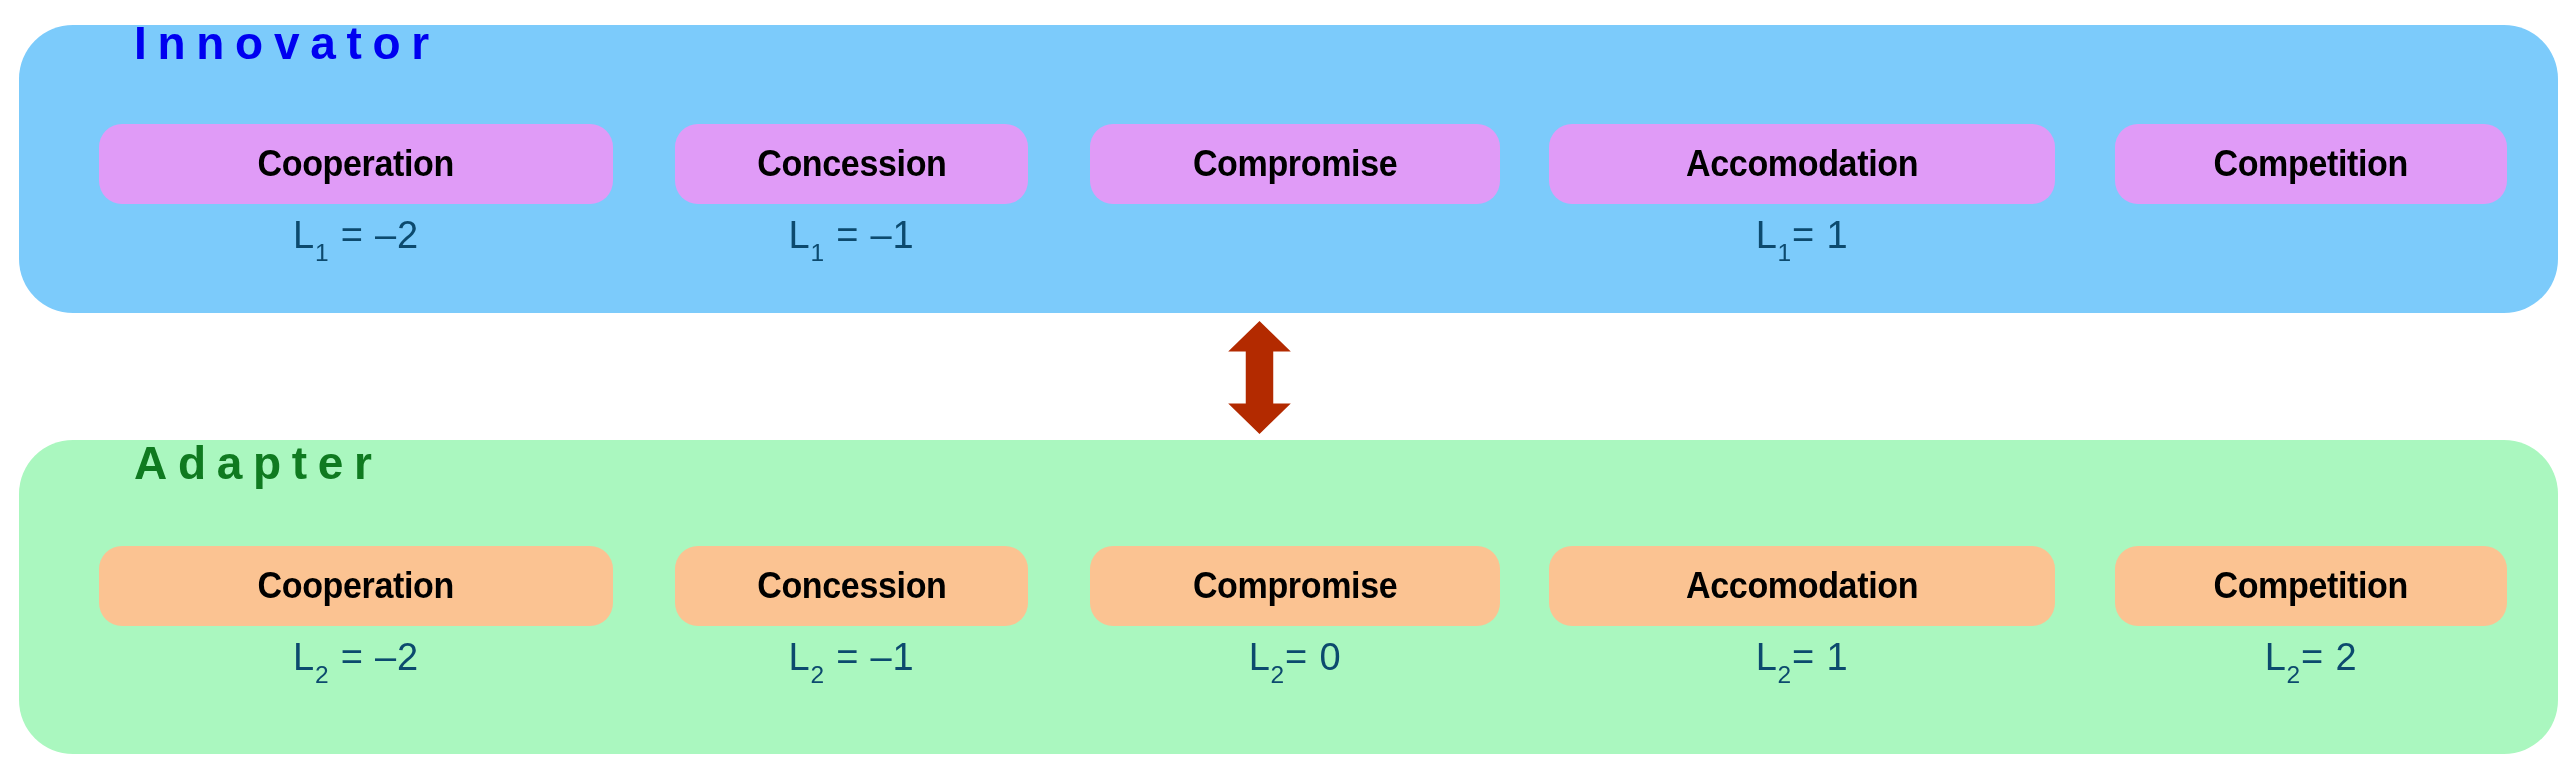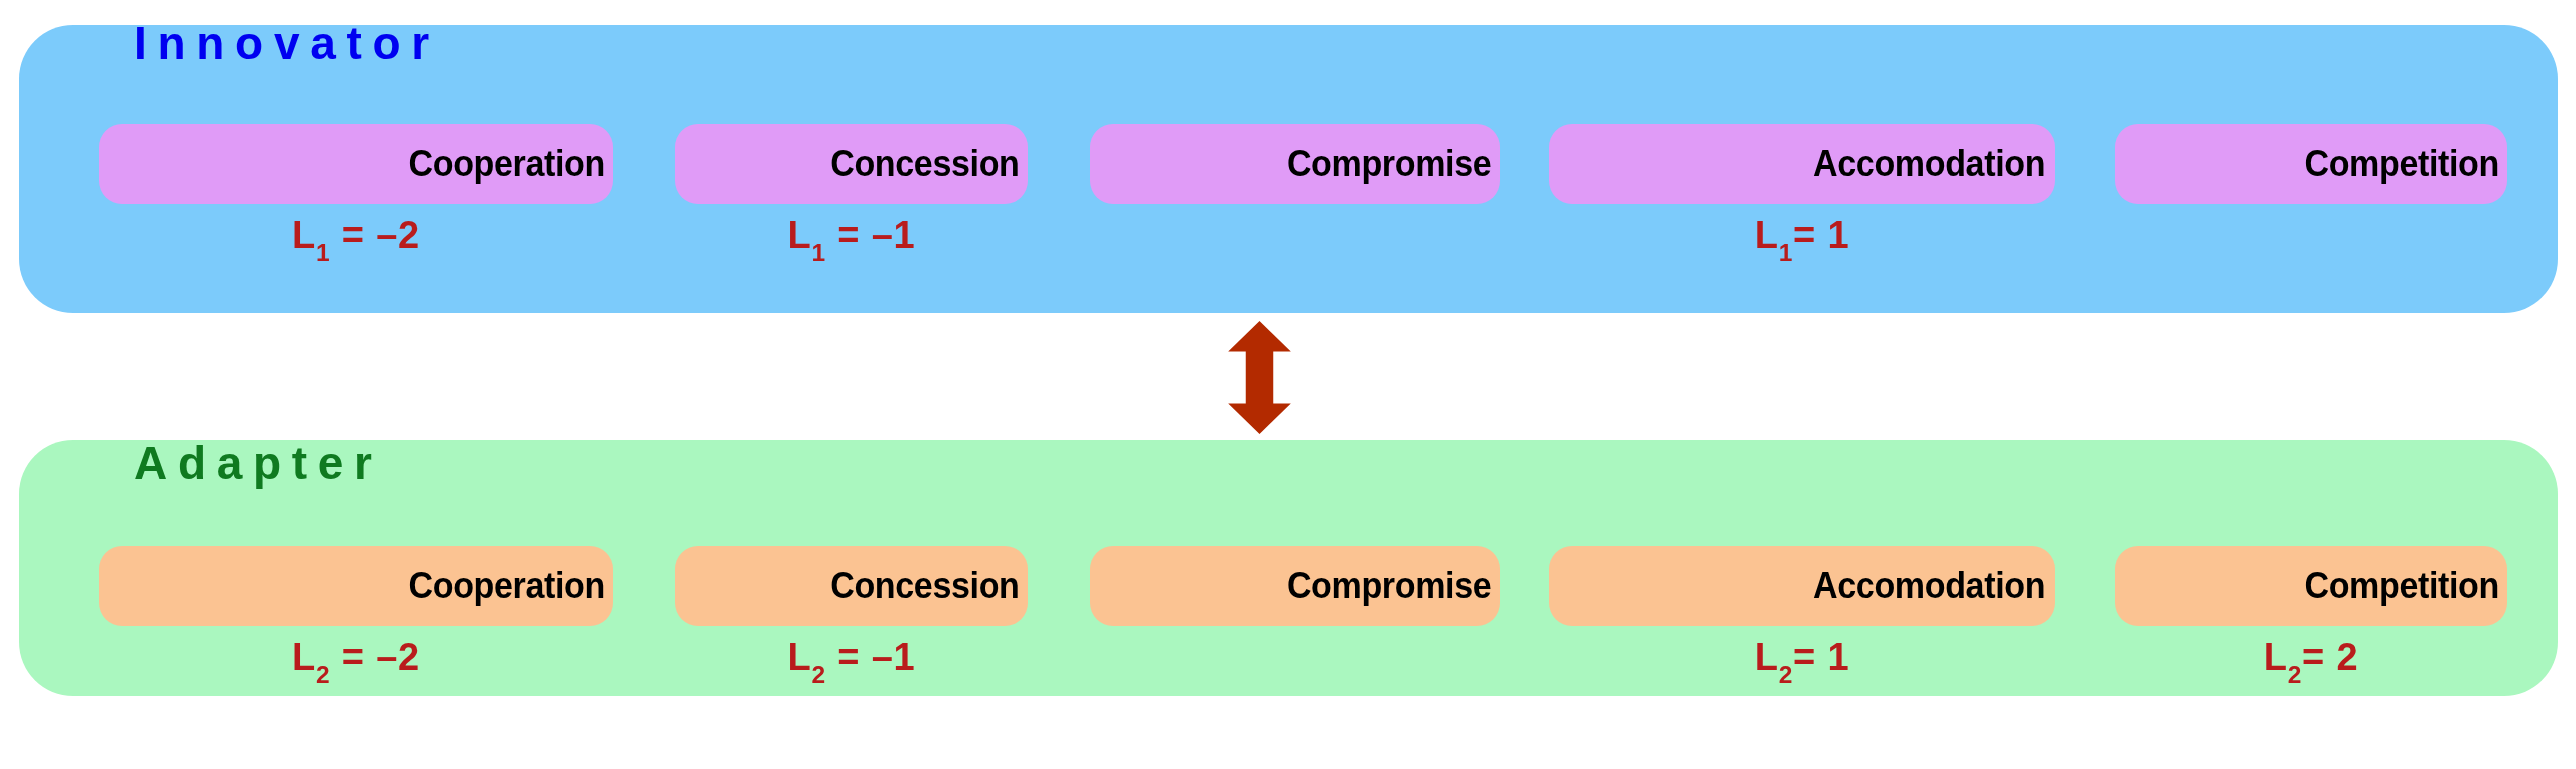--- a/index.html
+++ b/index.html
@@ -29,21 +29,21 @@
     left: 19px;
     top: 24.5px;
     width: 2539px;
     height: 288px;
     background: #7ccbfb;
   }
   .panel.adapter {
     left: 19px;
     top: 440px;
     width: 2539px;
-    height: 256px;
+    height: 314px;
     background: #aaf7bf;
   }
 
   
   .panel-title {
     position: absolute;
     left: 115px;
     top: 0px;
     font-size: 46px;
     font-weight: bold;
@@ -75,42 +75,41 @@
     text-align: center;
   }
 
   .pill {
     box-sizing: border-box;
     width: 100%;
     height: 80px;
     border-radius: 23px;
     display: flex;
     align-items: center;
-    justify-content: flex-end;
+    justify-content: center;
   }
   .panel.innovator .pill { background: #e09bf7; }
   .panel.adapter  .pill { background: #fbc392; }
 
   .pill-label {
     font-size: 37px;
     font-weight: bold;
     color: #000000;
     white-space: nowrap;
     letter-spacing: -0.4px;
     transform: scaleX(0.92);
   }
 
   .level {
     margin-top: 12.2px;
     font-size: 38px;
-    color: #b91c1c;
+    color: #0c4a6e;
     white-space: nowrap;
     line-height: 1;
     letter-spacing: 0.8px;
-    font-weight: bold;
   }
   .level .sub {
     font-size: 24.5px;
     vertical-align: sub;
     position: relative;
     top: 4.6px;
   }
 
   
   .double-arrow {
@@ -178,20 +177,21 @@
         <div class="cell" style="left: 656px; width: 353px;">
           <div class="pill" style="background: rgb(251, 195, 146);">
             <span class="pill-label">Concession</span>
           </div>
           <div class="level"><span>L</span><span class="sub">2</span><span> = –1</span></div>
         </div>
         <div class="cell" style="left: 1071px; width: 410px;">
           <div class="pill" style="background: rgb(251, 195, 146);">
             <span class="pill-label">Compromise</span>
           </div>
+          <div class="level"><span>L</span><span class="sub">2</span><span>=  0</span></div>
         </div>
         <div class="cell" style="left: 1530px; width: 506px;">
           <div class="pill" style="background: rgb(251, 195, 146);">
             <span class="pill-label">Accomodation</span>
           </div>
           <div class="level"><span>L</span><span class="sub">2</span><span>= 1</span></div>
         </div>
         <div class="cell" style="left: 2096px; width: 392px;">
           <div class="pill" style="background: rgb(251, 195, 146);">
             <span class="pill-label">Competition</span>

